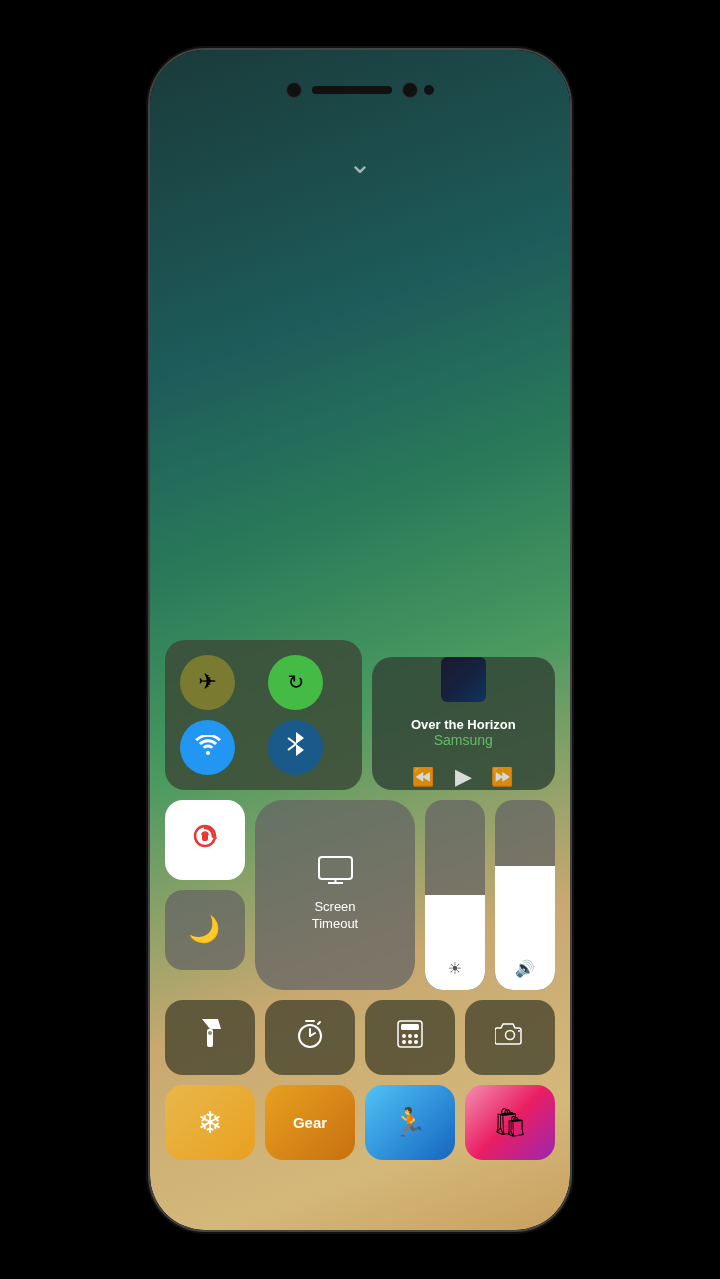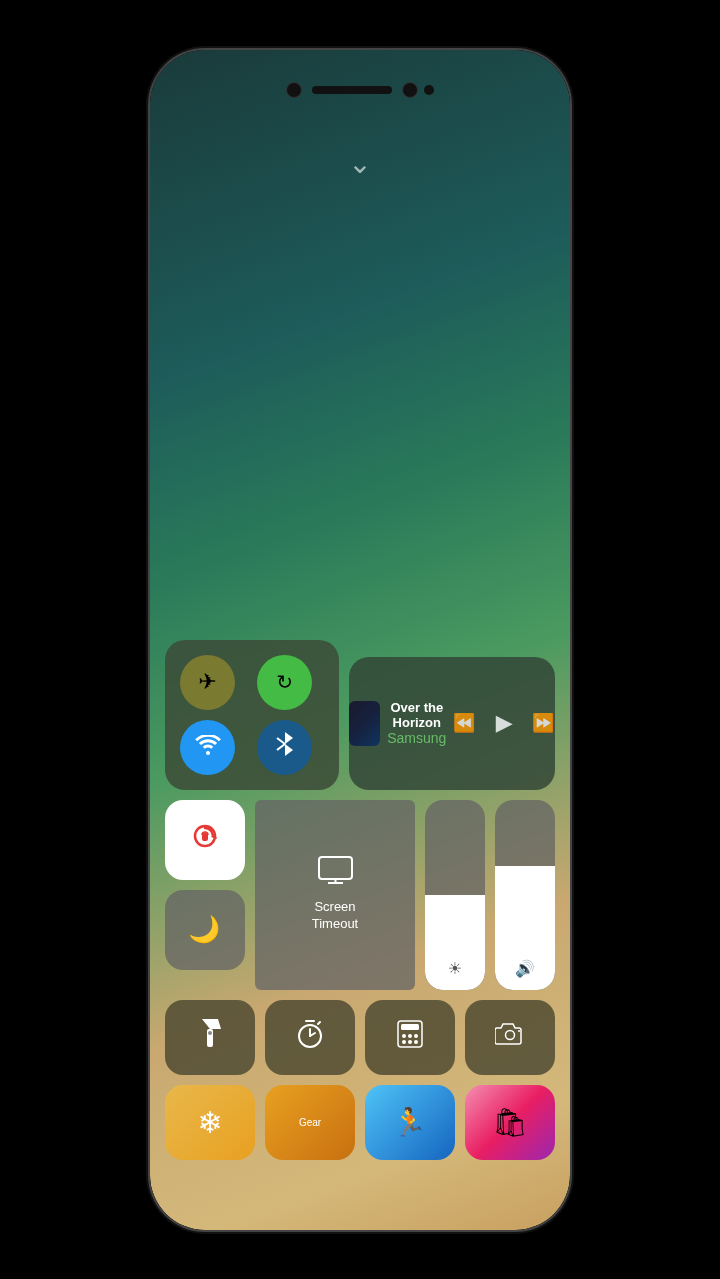--- a/index.html
+++ b/index.html
@@ -121,21 +121,21 @@
     .btn-rotation { background: #44bb44; }
     .btn-wifi { background: #2196F3; }
     .btn-bluetooth { background: #1a5a8a; }
 
     .music-panel {
       background: rgba(50,70,55,0.85);
       border-radius: 20px;
       padding: 0;
       flex: 1.1;
       display: flex;
-      flex-direction: row;
+      flex-direction: column;
       align-items: center;
       justify-content: space-between;
       margin-top: 17px;
     }
 
     .music-album {
       width: 45px;
       height: 45px;
       border-radius: 6px;
       background: #222;
@@ -350,21 +350,21 @@
                 <rect x="13" y="13" width="6" height="8" rx="2" fill="#e53935"></rect>
                 <path d="M13 15 a3 3 0 0 1 6 0" fill="none" stroke="#e53935" stroke-width="1.5"></path>
               </svg>
             </span>
           </div>
           <div class="quick-btn">
             <span>🌙</span>
           </div>
         </div>
 
-        <div style="background:rgba(100,100,100,0.75);border-radius:6px;flex:1;display:flex;flex-direction:column;align-items:center;justify-content:center;gap:8px;cursor:pointer;color:#fff;padding:12px;">
+        <div style="background:rgba(100,100,100,0.75);border-radius:28px;flex:1;display:flex;flex-direction:column;align-items:center;justify-content:center;gap:8px;cursor:pointer;color:#fff;padding:12px;">
           <span style="font-size:28px;">
             <svg width="35" height="28" viewBox="0 0 35 28" fill="white">
               <rect x="1" y="1" width="33" height="22" rx="3" fill="none" stroke="white" stroke-width="2"></rect>
               <line x1="10" y1="27" x2="25" y2="27" stroke="white" stroke-width="2"></line>
               <line x1="17.5" y1="23" x2="17.5" y2="27" stroke="white" stroke-width="2"></line>
             </svg>
           </span>
           <span style="font-size:13px;font-weight:500;text-align:center;line-height:1.3;">Screen<br>Timeout</span>
         </div>
 
@@ -423,21 +423,21 @@
             </svg>
           </span>
         </div>
       </div>
 
       <div class="app-row">
         <div class="colored-app app-snowflake">
           <span style="font-size:30px;color:white;">❄</span>
         </div>
         <div class="colored-app app-gear">
-          <span style="color:white;font-size:10px;font-weight:400;">Gear</span>
+          <span style="color:white;font-size:15px;font-weight:700;">Gear</span>
         </div>
         <div class="colored-app app-figure" style="position:relative;overflow:hidden;">
           <span style="font-size:28px;">🏃</span>
         </div>
         <div class="colored-app app-store">
           <span style="font-size:28px;">🛍</span>
         </div>
       </div>
 
     </div>

